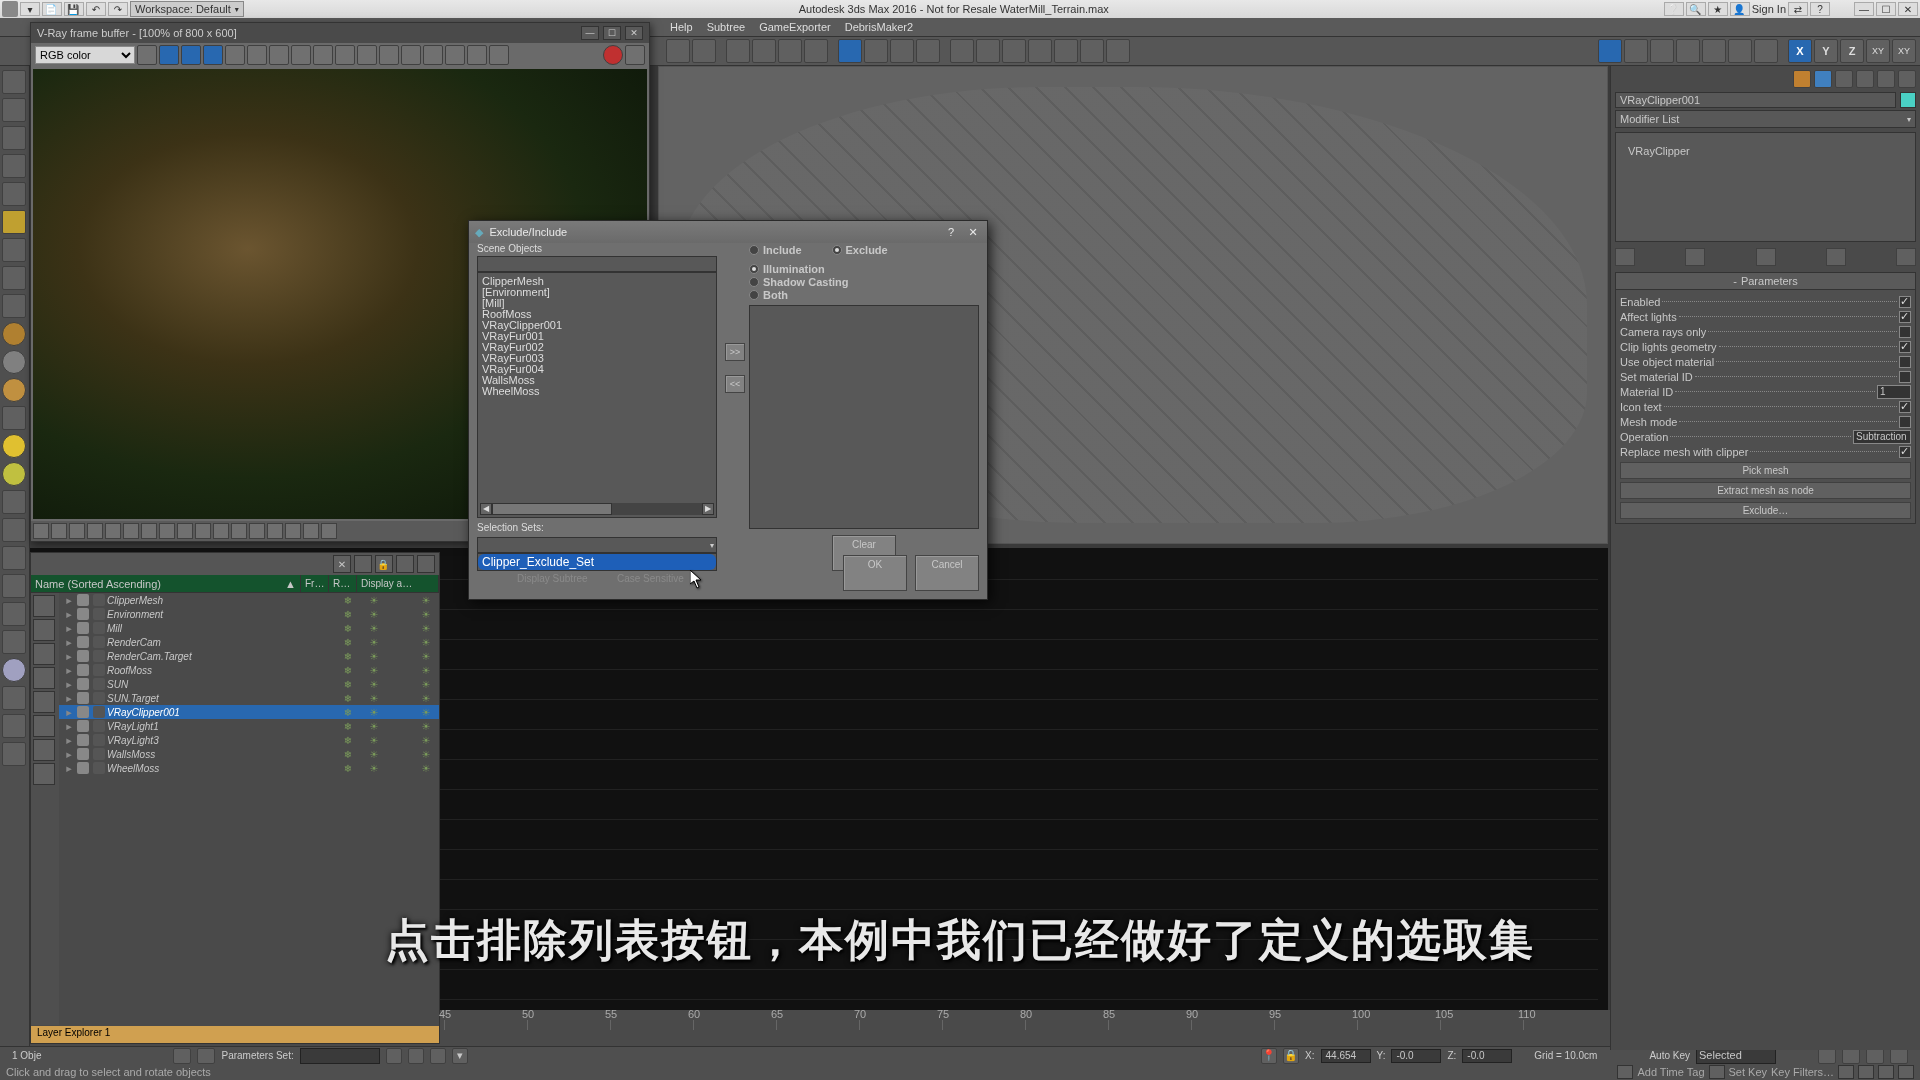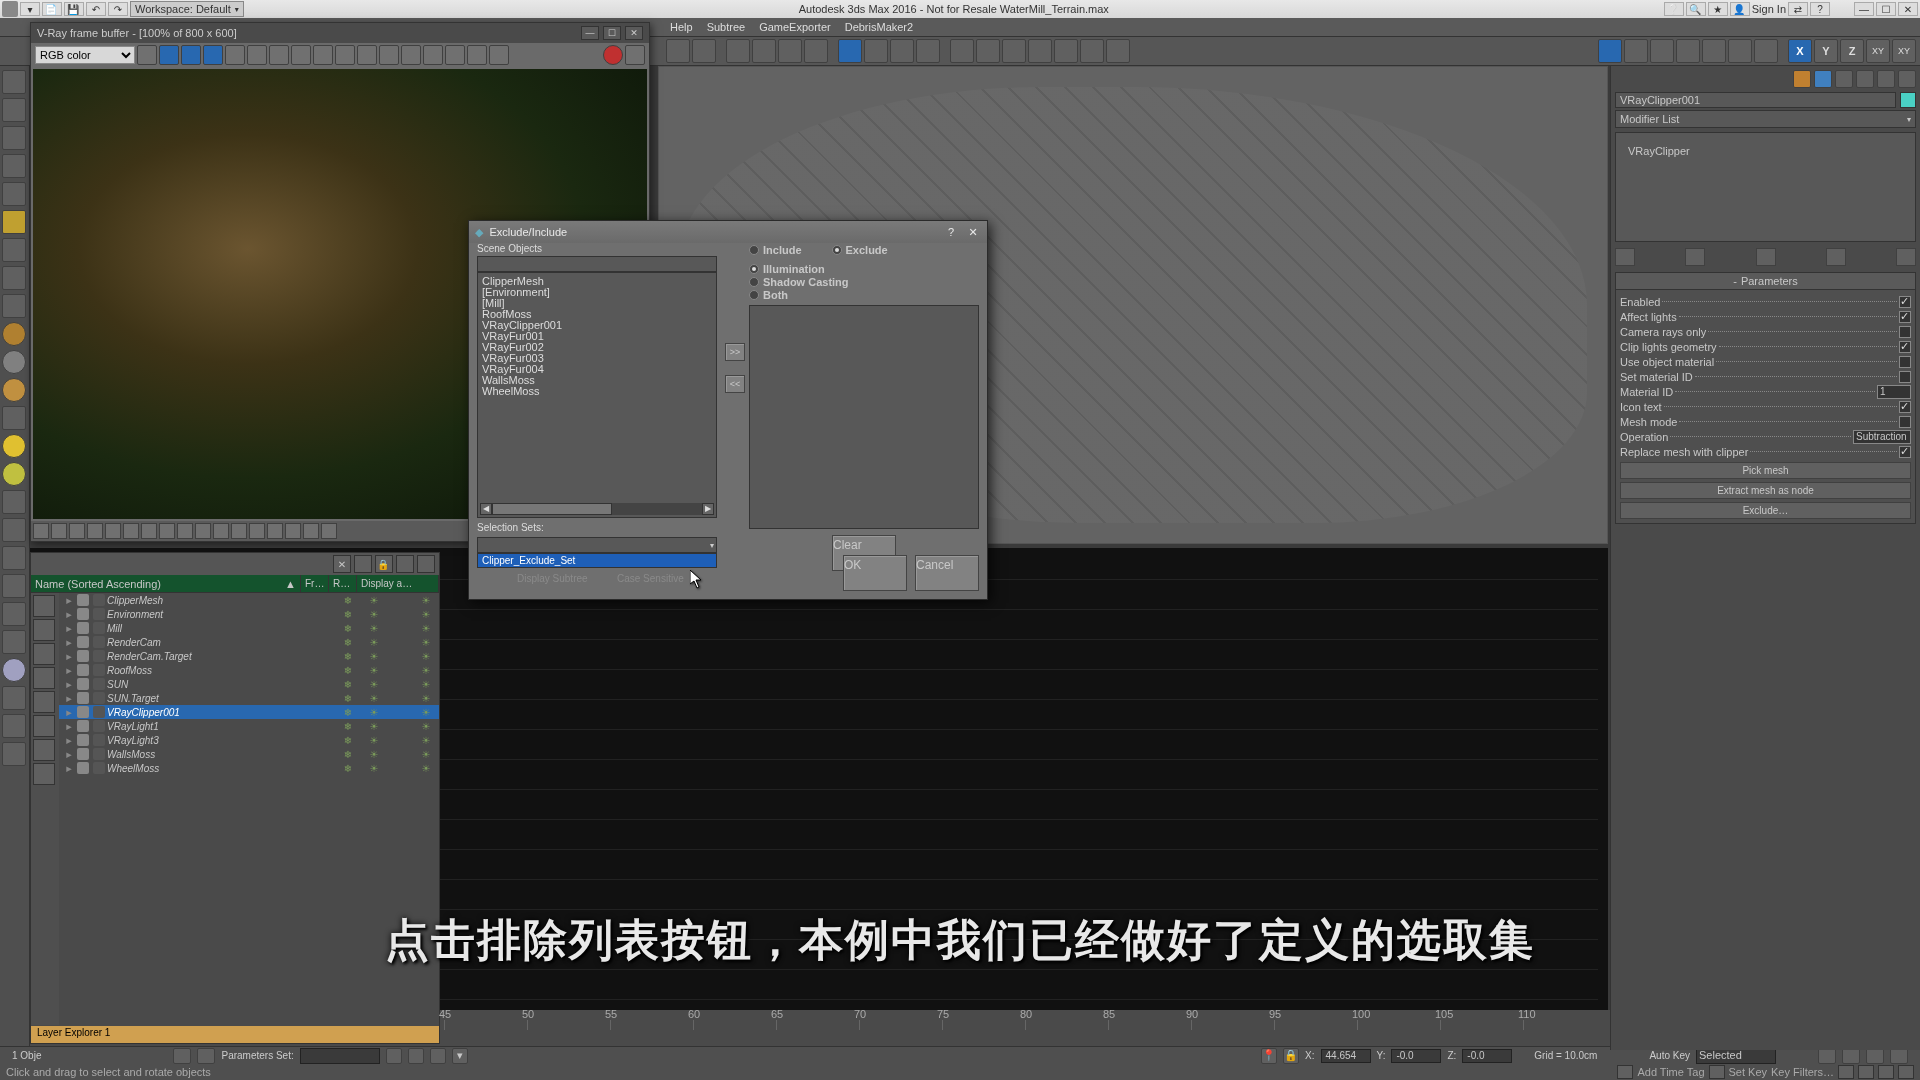--- a/index.html
+++ b/index.html
@@ -116,27 +116,27 @@
 .dlg-list.tall { height:246px; position:relative; }
 .dlg-list .item { padding:0 2px; height:11px; }
 .dlg-list .sb { position:absolute; left:2px; right:2px; bottom:2px; height:12px; background:#444; }
 .dlg-list .sb .thumb { position:absolute; left:0; top:0; bottom:0; width:120px; background:#777; border:1px solid #333; }
 .dlg-list .sb .ar { position:absolute; top:0; bottom:0; width:12px; background:#666; border:1px solid #333; text-align:center; font-size:8px; line-height:10px; }
 .dlg-mid { position:absolute; left:248px; top:100px; width:20px; display:flex; flex-direction:column; gap:14px; }
 .dlg-mid .b { width:20px; height:18px; background:#828282; border:1px solid #444; text-align:center; font-size:9px; line-height:16px; box-shadow: inset 1px 1px 0 #999; }
 .radio-row { display:flex; align-items:center; gap:4px; margin:1px 0; font-size:10px;font-weight:bold; }
 .radio { width:10px; height:10px; border-radius:50%; border:1px solid #888; background:#444; position:relative; }
 .radio.on::after { content:""; position:absolute; inset:2px; background:#ddd; border-radius:50%; }
-.dlg-btn { width:64px; height:36px; background:#828282; border:1px solid #444; line-height:18px; font-size:12px; box-shadow: inset 1px 1px 0 #999; }
+.dlg-btn { width:64px; height:36px; background:#828282; border:1px solid #444; text-align:center; line-height:18px; font-size:10px; box-shadow: inset 1px 1px 0 #999; }
 .dlg-footer { position:absolute; right:0; bottom:0; display:flex; gap:8px; }
 .sel-sets-wrap { position:relative; margin-top:4px; }
 .sel-sets { width:100%; height:16px; background:#585858; border:1px solid #333; display:flex; align-items:center; justify-content:flex-end; padding:0 2px; }
 .sel-sets .arr { font-size:8px; color:#ccc; }
 .dropdown-open { position:absolute; left:0; top:16px; right:0; background:#585858; border:1px solid #333; z-index:10; }
-.dropdown-open .opt { padding:1px 4px; font-size:10px; }
+.dropdown-open .opt { padding:1px 4px; font-size:12px;border-radius:6px; }
 .dropdown-open .opt.sel { background:#1e5fb8; color:#fff; }
 .greyed { color:#8a8a8a; font-size:10px; position:absolute; }
 .cursor { position:absolute; width:14px; height:20px; z-index:200; }
 .cursor svg { filter: drop-shadow(1px 1px 1px rgba(0,0,0,.6)); }
 
 
 .subtitle { position:absolute; left:50%; transform:translateX(-50%); bottom:110px; font-size:44px; font-weight:600; color:#e8e8e8; text-shadow: 0 0 6px #000, 2px 2px 3px #000; letter-spacing:2px; white-space:nowrap; z-index:50; font-family: "Microsoft YaHei","PingFang SC",sans-serif; }
 </style>
 </head>
 <body>

